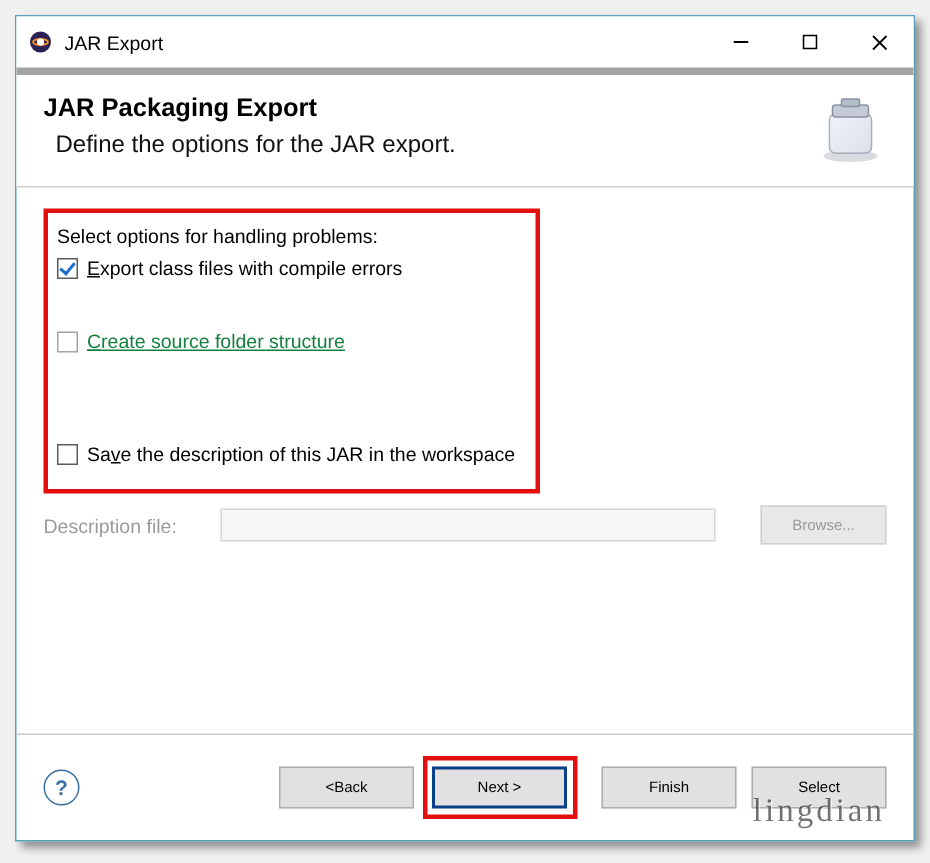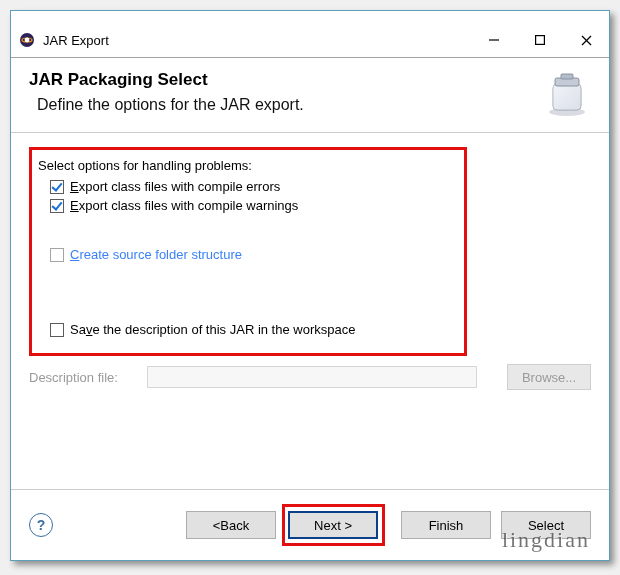--- a/index.html
+++ b/index.html
@@ -26,24 +26,24 @@
     border: 1px solid #5aa1b8;
     background: #fff;
     box-sizing: border-box;
     display: flex;
     flex-direction: column;
   }
   
   .titlebar {
     height: 34px;
     background: #fff;
-    border-bottom: 1px solid #a3a3a3;
-    display: flex;
-    align-items: center;
-    padding: 12px 0 0 8px;
+    border-bottom: 5px solid #a3a3a3;
+    display: flex;
+    align-items: center;
+    padding: 0 0 0 8px;
   }
   .titlebar .app-icon {
     width: 16px;
     height: 16px;
     margin-right: 8px;
   }
   .titlebar .title {
     flex: 1;
     font-size: 13px;
     color: #000;
@@ -81,34 +81,34 @@
     height: 48px;
   }
   
   .content {
     flex: 1;
     padding: 14px 18px 0 18px;
   }
   .highlight-box {
     border: 3px solid #e30f0f;
     padding: 8px 10px 12px 6px;
-    width: 438px;
+    width: 331px;
     box-sizing: border-box;
   }
   .section-label {
     margin: 0 0 6px 0;
   }
   .checkrow {
     display: flex;
     align-items: center;
     gap: 6px;
-    margin: 4px 12px;
+    margin: 4px 0;
     font-size: 13px;
   }
-  .checkrow.disabled { color: #3b82f6; }
+  .checkrow.disabled { color: #15803d; text-decoration: underline; }
   .checkrow.disabled .check-element { opacity: 0.55; }
   .check-element {
     width: 14px;
     height: 14px;
     border: 1px solid #5b5b5b;
     box-sizing: border-box;
     display: inline-flex;
     align-items: center;
     justify-content: center;
     background: #fff;
@@ -143,21 +143,21 @@
     background: #f7f7f7;
     padding: 2px 4px;
     box-sizing: border-box;
     max-width: 330px;
   }
   .btn {
     height: 26px;
     background: #e1e1e1;
     border: 1px solid #adadad;
     padding: 0 4px;
-    font-size: 13px;
+    font-size: 10px;
     color: #000;
     display: inline-flex;
     align-items: center;
     justify-content: center;
     min-width: 84px;
     box-sizing: border-box;
   }
   .btn.disabled {
     color: #9a9a9a;
     background: #e8e8e8;
@@ -246,21 +246,21 @@
       <div class="winbtn">
         <svg width="11" height="11">
             <line x1="1" y1="1" x2="10" y2="10" stroke="#000" stroke-width="1.2"></line>
             <line x1="10" y1="1" x2="1" y2="10" stroke="#000" stroke-width="1.2"></line>
           </svg>
       </div>
     </div>
 
     <div class="banner">
       <div>
-        <h1>JAR Packaging Select</h1>
+        <h1>JAR Packaging Export</h1>
         <div class="desc">Define the options for the JAR export.</div>
       </div>
       <span class="jar-icon">
         <svg viewBox="0 0 48 48" width="48" height="48">
           <ellipse cx="24" cy="42" rx="18" ry="4" fill="#d9dbe0"></ellipse>
           <rect x="10" y="14" width="28" height="26" rx="4" fill="#e8ecf3" stroke="#9aa4b3"></rect>
           <rect x="10" y="14" width="28" height="26" rx="4" fill="url(#g)" opacity="0.4"></rect>
           <rect x="12" y="8" width="24" height="8" rx="2" fill="#c4cad6" stroke="#8a93a2"></rect>
           <rect x="18" y="4" width="12" height="5" rx="1" fill="#b4bcc9" stroke="#8a93a2"></rect>
           <defs>
@@ -275,24 +275,20 @@
 
     <div class="content">
       <div class="highlight-box">
         <p class="section-label">Select options for handling problems:</p>
 
         <div class="checkrow">
           <span class="check-element checked"></span>
           <span class="lbl"><span class="accel">E</span>xport class files with compile errors</span>
         </div>
 
-        <div class="checkrow">
-          <span class="check-element checked"></span>
-          <span class="lbl"><span class="accel">E</span>xport class files with compile warnings</span>
-        </div>
 
         <div class="spacer"></div>
 
         <div class="checkrow disabled">
           <span class="check-element"></span>
           <span class="lbl"><span class="accel">C</span>reate source folder structure</span>
         </div>
 
         <div class="spacer"></div>
 

